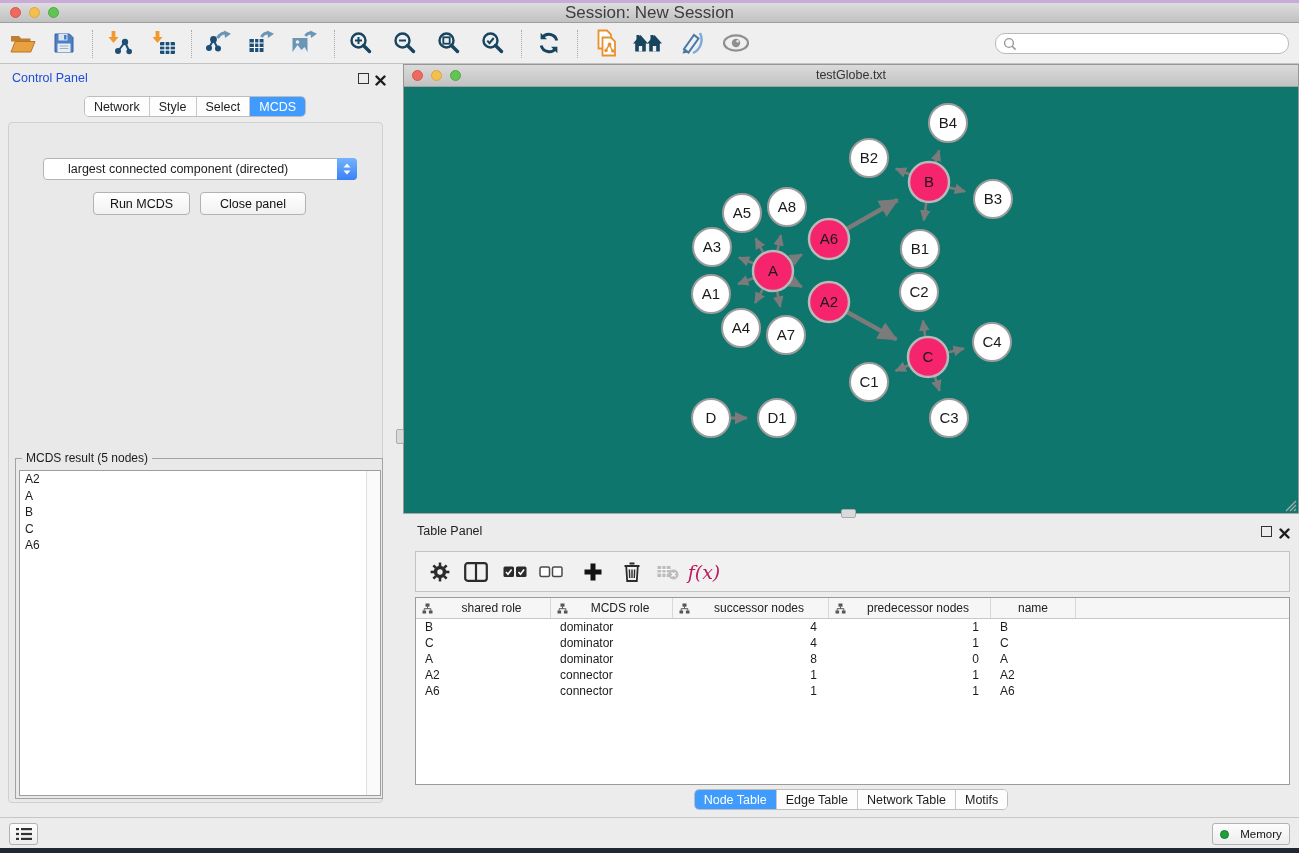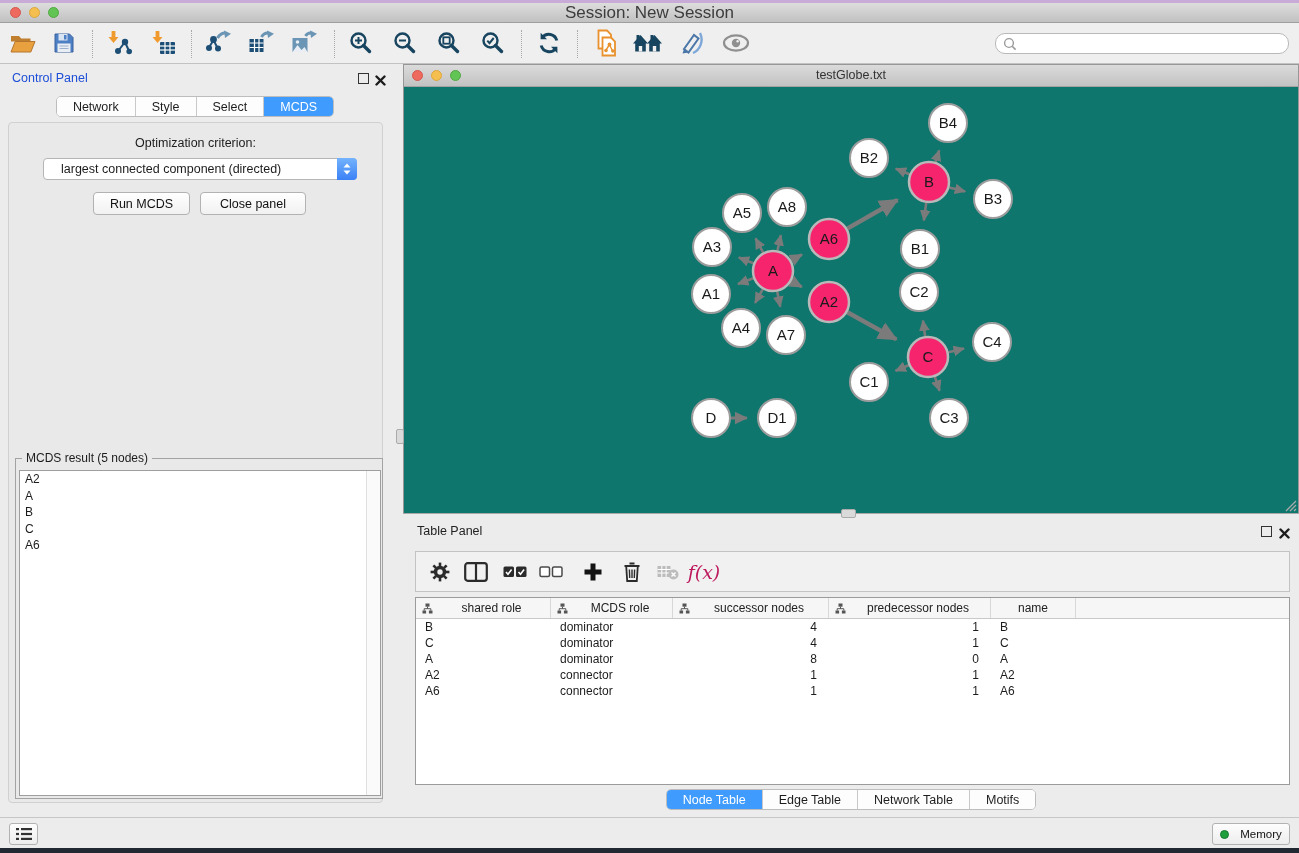--- a/index.html
+++ b/index.html
@@ -28,31 +28,31 @@
                        padding:0 8px 0 26px; font-size:12px; outline:none; font-family:inherit; }
   .search-glass { position:absolute; left:8px; top:4px; }
 
   
   .control-panel { position:absolute; left:0; top:64px; width:390px; height:750px; }
   .cp-title { position:absolute; left:12px; top:7px; font-size:12.5px; color:#1d4ed8; }
   .panel-float { position:absolute; width:11px; height:11px; border:1.6px solid #333; top:9px; }
   .panel-close { position:absolute; top:8px; }
   .seg-group { display:inline-flex; height:21px; border:1px solid #bdbdbd; border-radius:5px; overflow:hidden;
                background:#fdfdfd; }
-  .seg-tab { padding:0 16px; line-height:20px; font-size:12.5px; color:#1d1d1d; background:#fdfdfd;
+  .seg-tab { padding:0 9px; line-height:20px; font-size:12.5px; color:#1d1d1d; background:#fdfdfd;
              border-right:1px solid #c9c9c9; cursor:default; white-space:nowrap; }
   .seg-tab:last-child { border-right:none; }
   .seg-tab.active { background:#3f9bfd; color:#fff; }
   .cp-tabs-row { position:absolute; left:0; top:32px; width:100%; text-align:center; }
   .cp-inner { position:absolute; left:8px; top:58px; width:375px; height:681px; background:#e9e9e9;
               border:1px solid #d0d0d0; border-radius:4px; }
   .opt-label { position:absolute; left:0; top:13px; width:100%; text-align:center; font-size:12.5px; }
   .mac-select { position:absolute; left:34px; top:35px; width:314px; height:22px; background:#fff;
                 border:1px solid #b5b5b5; border-radius:4px; font-size:12.5px; line-height:20px; }
-  .mac-select .val { padding-left:17px; display:block; width:288px; overflow:hidden; white-space:nowrap; }
+  .mac-select .val { padding-left:24px; display:block; width:288px; overflow:hidden; white-space:nowrap; }
   .mac-select .stepper { position:absolute; right:-1px; top:-1px; width:20px; height:22px; border-radius:0 4px 4px 0;
                 background:linear-gradient(#74b3fc,#3a81f6); display:flex; flex-direction:column;
                 align-items:center; justify-content:center; gap:2px; }
   .mac-btn { background:linear-gradient(#ffffff,#f1f1f1); border:1px solid #b2b2b2; border-radius:4px;
              font-size:12.5px; color:#111; font-family:inherit; position:absolute; height:23px; }
   .result-box { position:absolute; left:6px; top:335px; width:368px; height:341px; border:1px solid #a3a3a3; }
   .result-title { position:absolute; left:6px; top:-8px; background:#e9e9e9; padding:0 4px; font-size:12px; }
   .result-list { position:absolute; left:3px; top:11px; width:362px; height:326px; background:#fff;
                  border:1px solid #9e9e9e; overflow:hidden; }
   .result-scroll { position:absolute; right:0; top:0; width:14px; height:100%; background:#fafafa;
@@ -298,21 +298,20 @@
   </span>
   <div class="cp-tabs-row">
     <div class="seg-group" id="cp-tabs">
         <span class="seg-tab">Network</span>
         <span class="seg-tab">Style</span>
         <span class="seg-tab">Select</span>
         <span class="seg-tab active">MCDS</span>
       </div>
   </div>
   <div class="cp-inner">
-    <div class="opt-label">Optimization criterion:</div>
     <div class="mac-select">
       <span class="val">largest connected component (directed)</span>
       <span class="stepper">
         <svg width="8" height="5" viewBox="0 0 8 5">
             <path d="M0.5 4.5 L4 0.5 L7.5 4.5 z" fill="#fff"></path>
           </svg>
         <svg width="8" height="5" viewBox="0 0 8 5">
             <path d="M0.5 0.5 L4 4.5 L7.5 0.5 z" fill="#fff"></path>
           </svg>
       </span>

